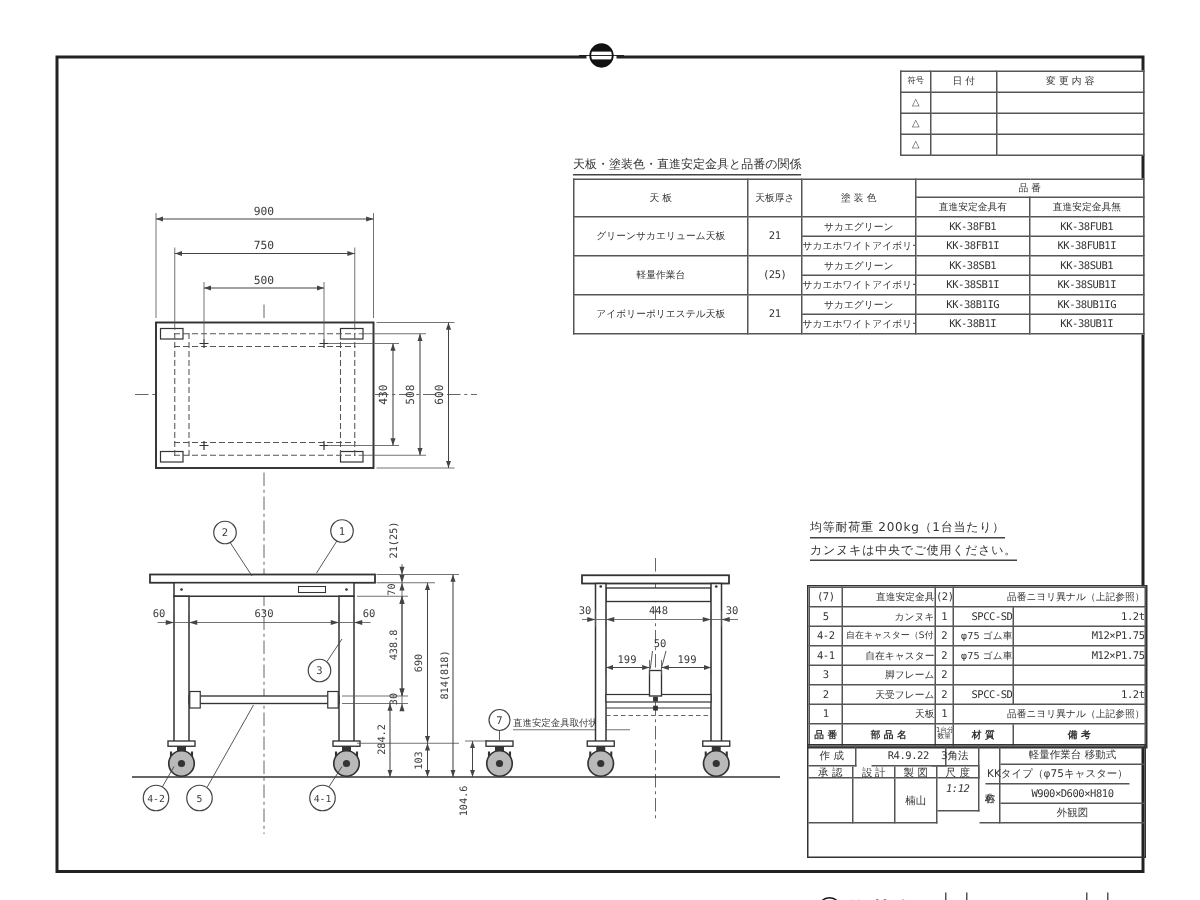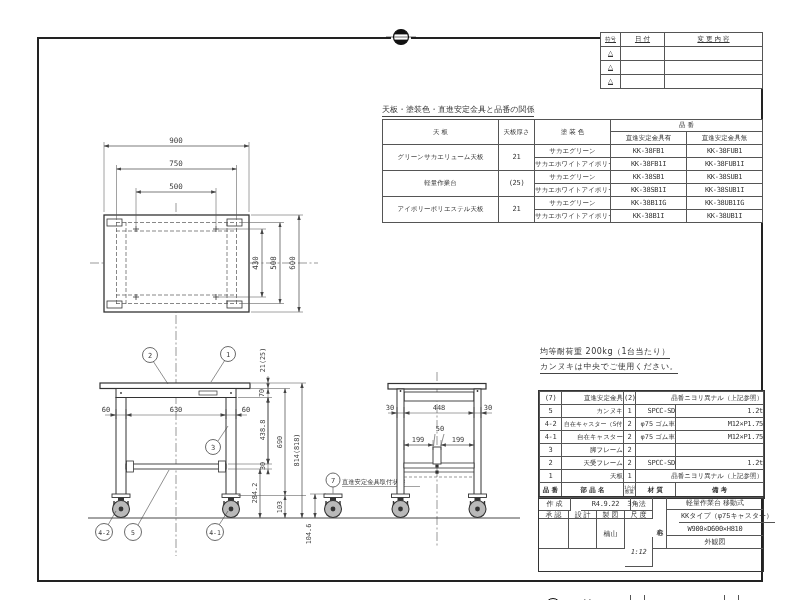--- a/index.html
+++ b/index.html
@@ -258,21 +258,21 @@
     </g>
     <g stroke="#444" stroke-width="0.7" marker-start="url(#arr)" marker-end="url(#arr)">
       <line x1="404" y1="445" x2="433" y2="445"></line>
         <line x1="441" y1="445" x2="474" y2="445"></line>
     </g>
     <text x="418" y="442" font-size="7" text-anchor="middle">199</text>
     <text x="458" y="442" font-size="7" text-anchor="middle">199</text>
   </g>
 </svg>
 
-<div class="abs" style="left:600px;top:32px;text-decoration:underline;">
+<div class="abs" style="left:600px;top:47px;">
   <table style="width:162px">
     <colgroup>
         <col style="width:20px">
         <col style="width:44px">
         <col style="width:98px">
       </colgroup>
     <tbody>
         <tr style="height:14px">
       <td class="tiny">符号</td>
       <td class="hdr">日 付</td>
@@ -442,25 +442,25 @@
   <div class="tb-cell" style="left:82px;top:0;width:32px;height:14px;">3角法</div>
 
   <div class="tb-cell tiny" style="left:0;top:14px;width:30px;height:8px;">承 認</div>
   <div class="tb-cell tiny" style="left:30px;top:14px;width:28px;height:8px;font-family:Liberation Serif, serif;">設 計</div>
   <div class="tb-cell tiny" style="left:58px;top:14px;width:28px;height:8px;">製 図</div>
   <div class="tb-cell tiny" style="left:86px;top:14px;width:28px;height:8px;">尺 度</div>
 
   <div class="tb-cell" style="left:0;top:22px;width:30px;height:30px;"></div>
   <div class="tb-cell" style="left:30px;top:22px;width:28px;height:30px;"></div>
   <div class="tb-cell" style="left:58px;top:22px;width:28px;height:30px;">楠山</div>
-  <div class="tb-cell mono" style="left:86px;top:40px;width:28px;height:30px;font-style:italic;">1:12</div>
+  <div class="tb-cell mono" style="left:86px;top:14px;width:28px;height:30px;font-style:italic;">1:12</div>
 
   <div class="tb-cell vlabel" style="left:114px;top:0;width:14px;height:52px;">名称</div>
   <div class="tb-cell noright" style="left:128px;top:0;width:96px;height:13px;">軽量作業台 移動式</div>
-  <div class="tb-cell noright" style="left:140px;top:13px;width:96px;height:13px;font-family:Liberation Mono, monospace;">KKタイプ（φ75キャスター）</div>
+  <div class="tb-cell noright" style="left:118px;top:13px;width:96px;height:13px;">KKタイプ（φ75キャスター）</div>
   <div class="tb-cell noright mono" style="left:128px;top:26px;width:96px;height:13px;">W900×D600×H810</div>
   <div class="tb-cell noright" style="left:128px;top:39px;width:96px;height:13px;">外観図</div>
 
   <div class="tb-cell nobottom" style="left:0;top:52px;width:92px;height:22px;gap:2px;">
     <span class="logo-circle">
         <i></i>
       </span>
     <span class="kabu">株式会社</span>
     <span class="sakae">サカエ</span>
   </div>

